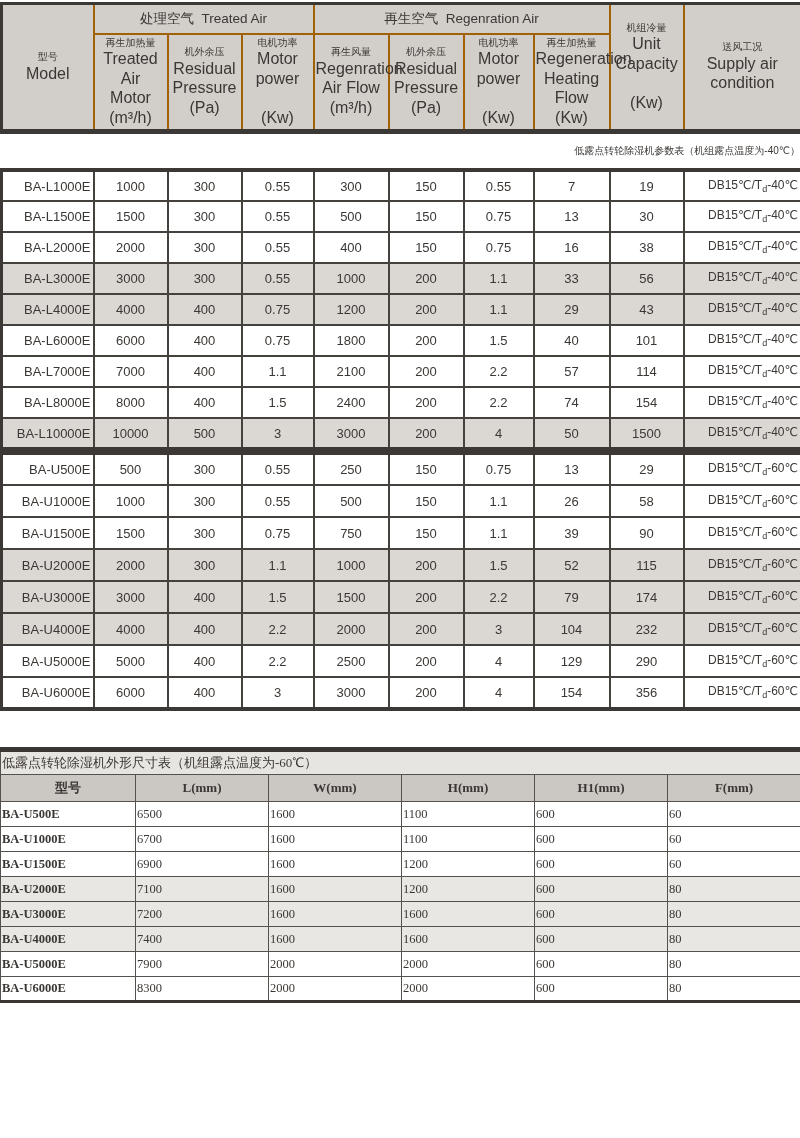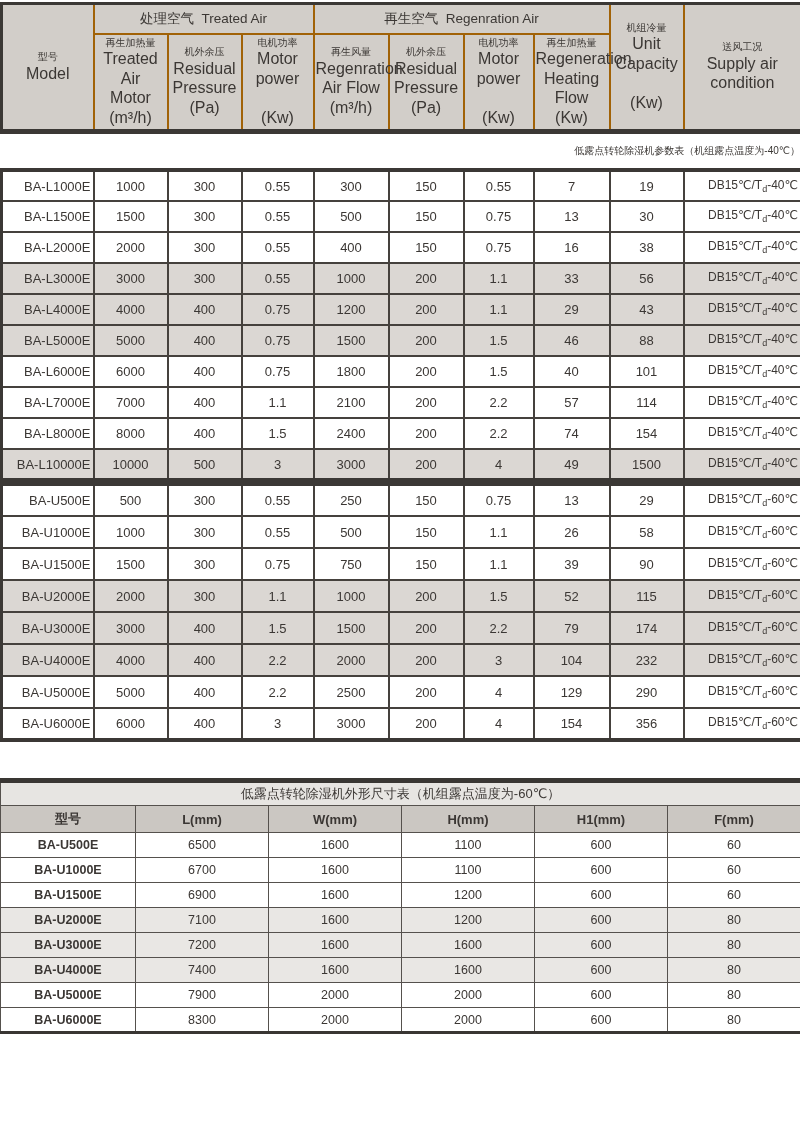--- a/index.html
+++ b/index.html
@@ -62,22 +62,22 @@
 
   
   .dim-table {
     margin-top: 36px;
     border: 1px solid #55514d;
     border-top: 5px solid #393633;
     border-bottom: 3px solid #393633;
   }
   .dim-table th, .dim-table td {
     border: 1px solid #55514d;
-    text-align: center;
     vertical-align: middle;
+    font-family: Liberation Serif, serif;
   }
   .dim-table td.dim-title {
     background: #e7e5e2;
     font-size: 13px;
     height: 25px;
     font-weight: normal;
   }
   .dim-table tr.dim-head th {
     background: #cbc7c2;
     font-weight: bold;
@@ -243,32 +243,20 @@
           <td>4000</td>
           <td>400</td>
           <td>0.75</td>
           <td>1200</td>
           <td>200</td>
           <td>1.1</td>
           <td>29</td>
           <td>43</td>
           <td class="supply">DB15℃/T<sub>d</sub>-40℃</td>
         </tr>
-        <tr class="shaded">
-          <td class="model">BA-L5000E</td>
-          <td>5000</td>
-          <td>400</td>
-          <td>0.75</td>
-          <td>1500</td>
-          <td>200</td>
-          <td>1.5</td>
-          <td>46</td>
-          <td>88</td>
-          <td class="supply">DB15℃/T<sub>d</sub>-40℃</td>
-        </tr>
         <tr>
           <td class="model">BA-L6000E</td>
           <td>6000</td>
           <td>400</td>
           <td>0.75</td>
           <td>1800</td>
           <td>200</td>
           <td>1.5</td>
           <td>40</td>
           <td>101</td>
@@ -299,21 +287,21 @@
           <td class="supply">DB15℃/T<sub>d</sub>-40℃</td>
         </tr>
         <tr class="shaded">
           <td class="model">BA-L10000E</td>
           <td>10000</td>
           <td>500</td>
           <td>3</td>
           <td>3000</td>
           <td>200</td>
           <td>4</td>
-          <td>49</td>
+          <td>50</td>
           <td>1500</td>
           <td class="supply">DB15℃/T<sub>d</sub>-40℃</td>
         </tr>
       </tbody>
   </table>
 
 
   <table class="body-table t60">
     <colgroup>
       <col style="width:92px">

